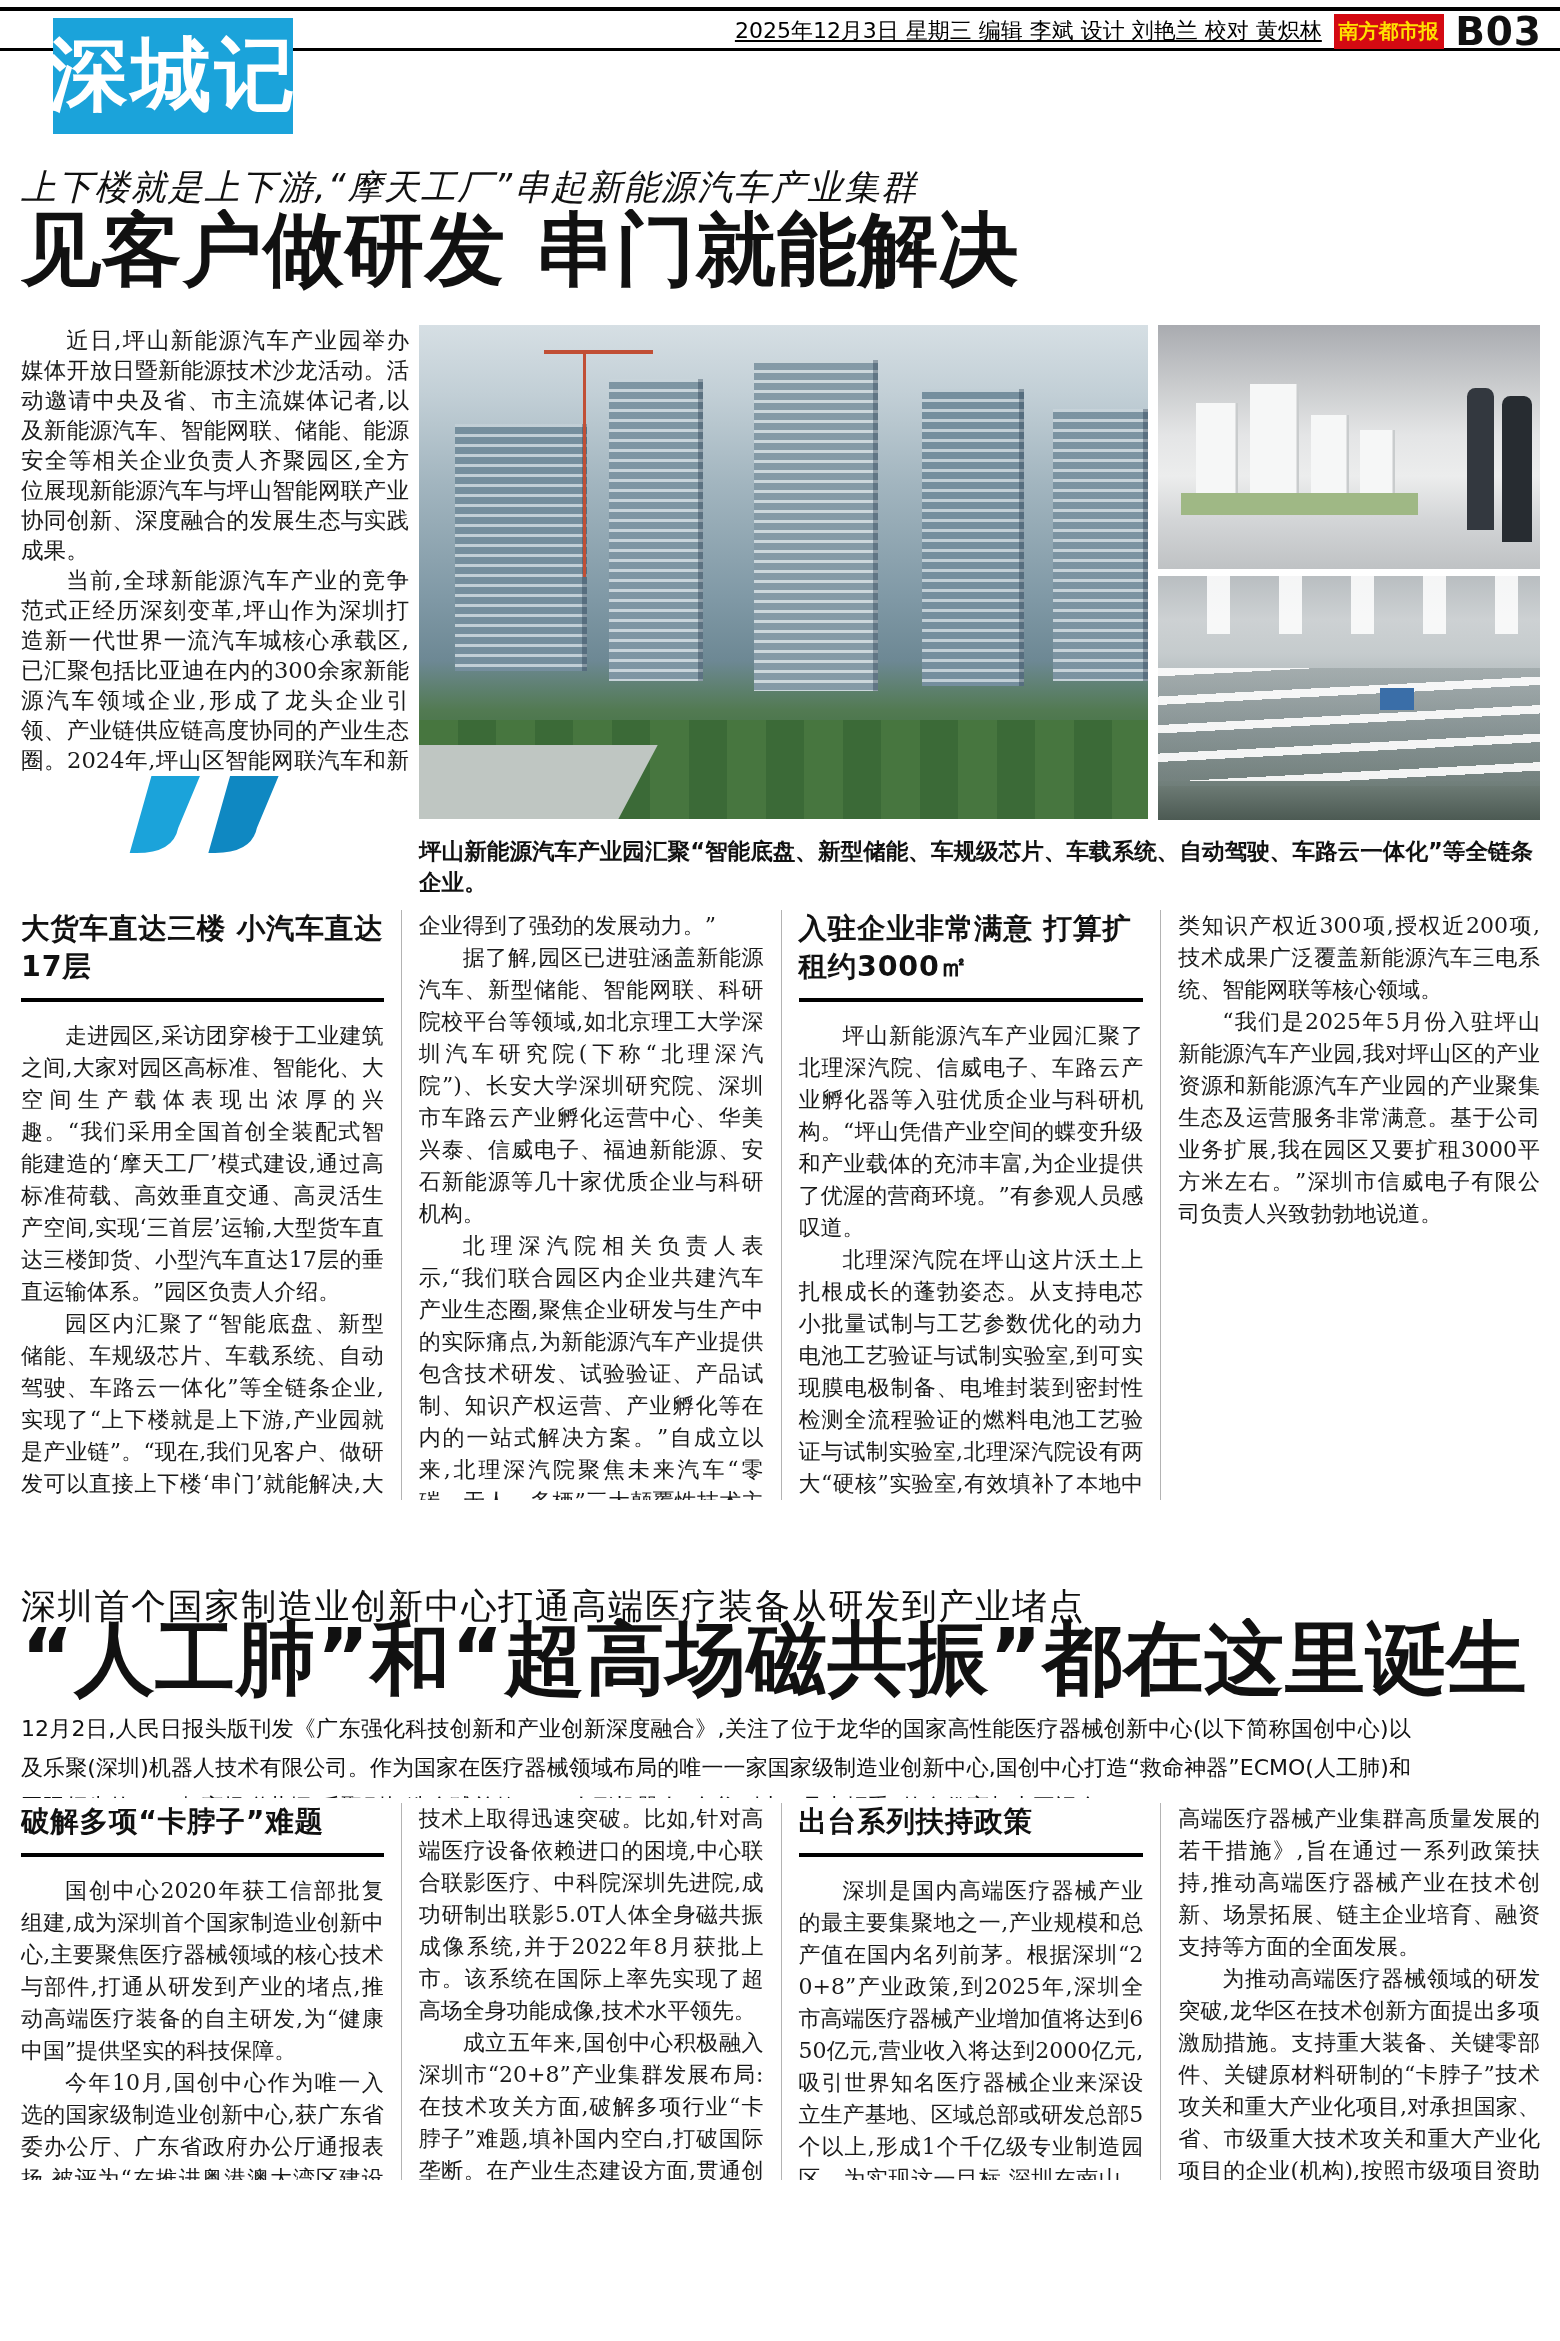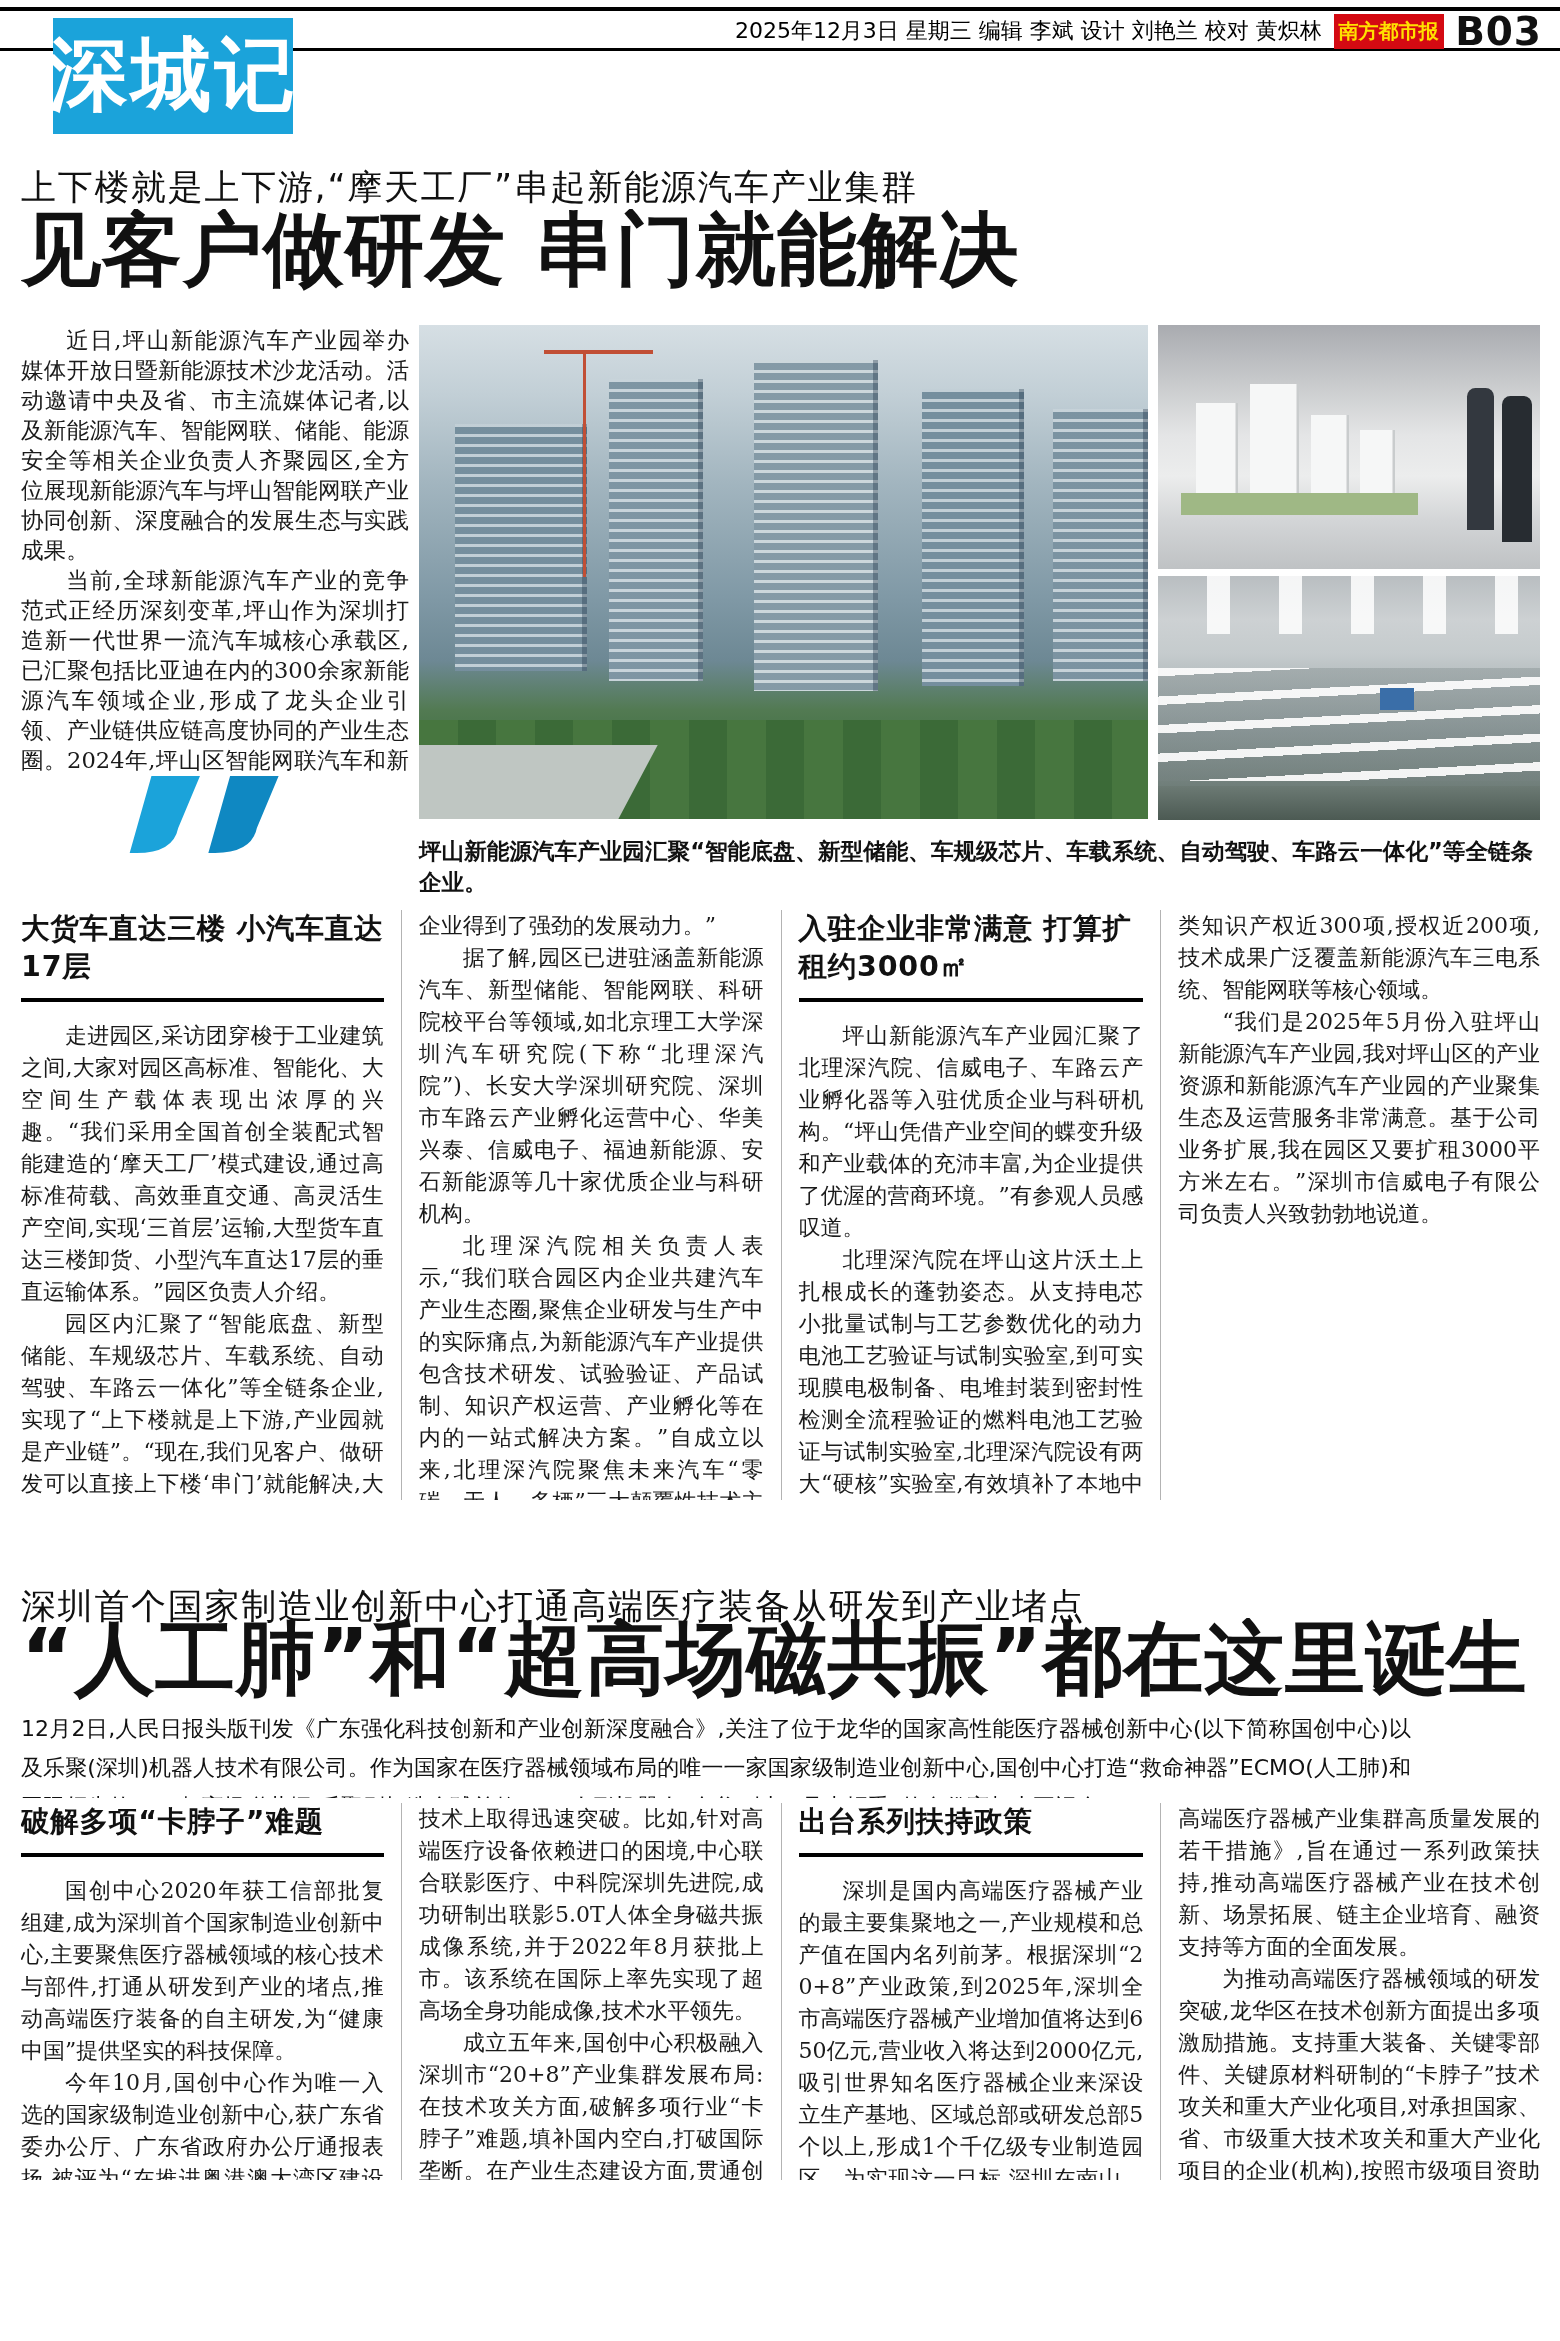--- a/index.html
+++ b/index.html
@@ -4,30 +4,30 @@
 <style>
   html,body{margin:0;padding:0;background:#ffffff;}
   .page{position:relative;width:1560px;height:2180px;background:#fff;overflow:hidden;
         font-family:"DejaVu Sans","Liberation Sans",sans-serif;color:#111;}
   .top-rule{position:absolute;top:6.7px;left:0;width:100%;height:4.2px;background:#000;}
   .head-rule{position:absolute;top:48px;left:0;width:100%;height:2.5px;background:#000;z-index:1;}
   .section-box{position:absolute;left:53px;top:18.4px;width:240px;height:116px;background:#1ba3da;
         z-index:2;display:flex;align-items:center;justify-content:center;}
   .section-box span{color:#fff;font-size:80px;font-weight:bold;letter-spacing:3.4px;word-break:keep-all;white-space:nowrap;}
   .head-right{position:absolute;right:18.4px;top:11.7px;height:39px;display:flex;align-items:center;gap:11.7px;z-index:2;}
-  .dateline{font-size:22px;color:#000;white-space:nowrap;word-break:keep-all;}
+  .dateline{font-size:22px;color:#000;white-space:nowrap;word-break:keep-all;text-decoration:underline;}
   .paper-logo{display:flex;align-items:center;justify-content:center;min-width:84px;height:35px;
         background:#d40a12;color:#ffe100;font-weight:bold;font-size:20px;padding:0 5px;white-space:nowrap;}
   .page-no{font-size:39px;font-weight:bold;letter-spacing:0.8px;text-align:right;}
 
   .kicker{position:absolute;left:21px;margin:0;font-size:35px;font-weight:500;letter-spacing:1.7px;
         white-space:nowrap;word-break:keep-all;overflow:hidden;max-width:1519px;}
   .headline{position:absolute;left:21px;margin:0;font-size:80px;line-height:1.02;font-weight:bold;
         letter-spacing:0.8px;white-space:nowrap;word-break:keep-all;overflow:hidden;max-width:1519px;}
-  .a1-kicker{top:164px;}
+  .a1-kicker{top:164px;font-style:italic;}
   .a1-headline{top:209px;}
 
   .a1-top{position:absolute;left:21px;top:325px;width:1519px;height:494px;display:flex;}
   .intro-col{position:relative;width:388px;height:494px;flex:none;}
   .intro-text{height:452px;overflow:hidden;}
   .quote-svg{position:absolute;left:107px;top:451px;}
 
   .photo{position:relative;overflow:hidden;flex:none;}
   .photo-main{width:729px;height:494px;margin-left:10px;background:
       linear-gradient(180deg,#d6dfe4 0%,#c2cfd6 14%,#a2b5bf 32%,#8099a6 55%,#6d8894 68%,#527a52 78%,#3f6e41 88%,#35633a 100%);}

